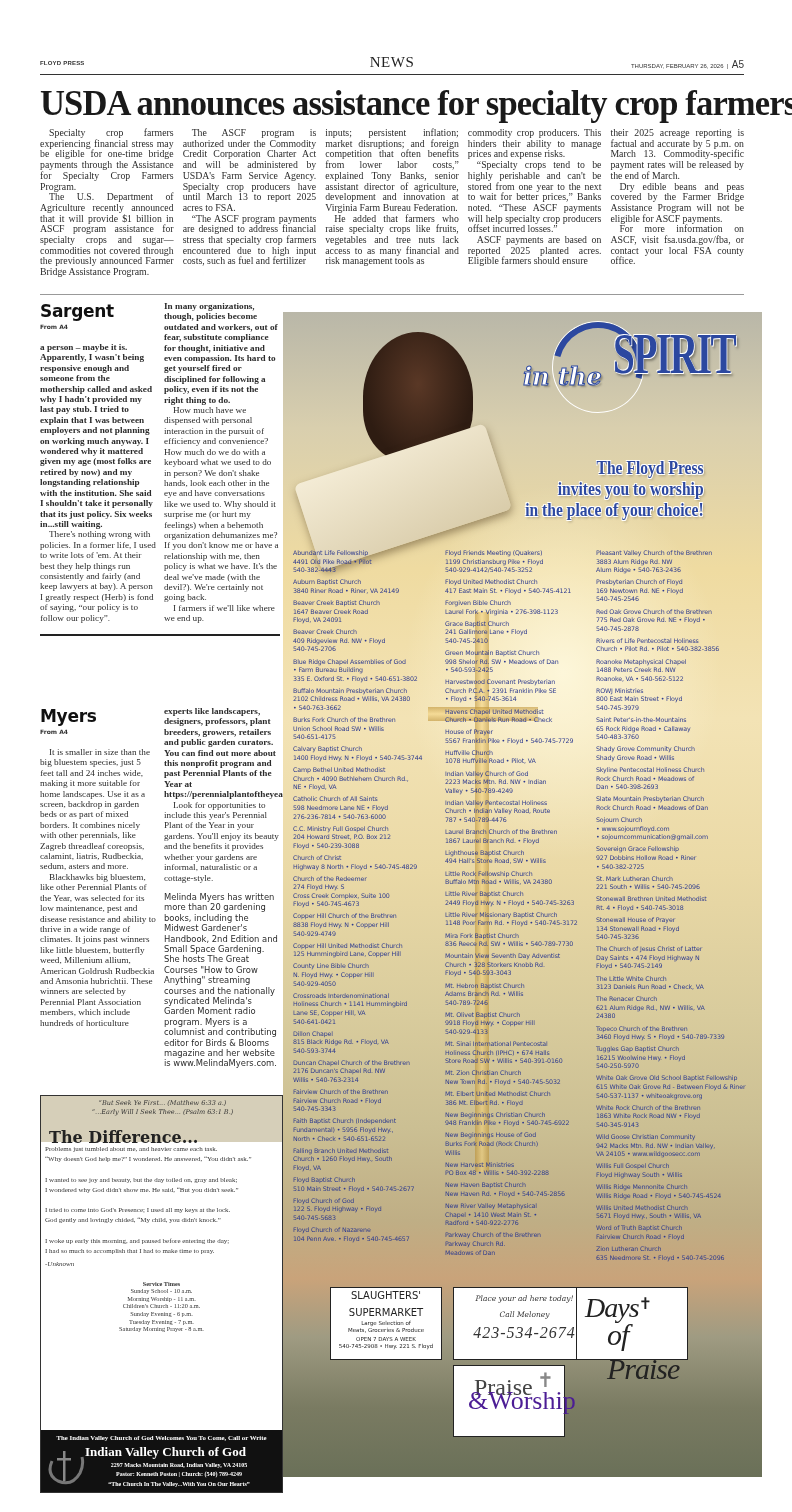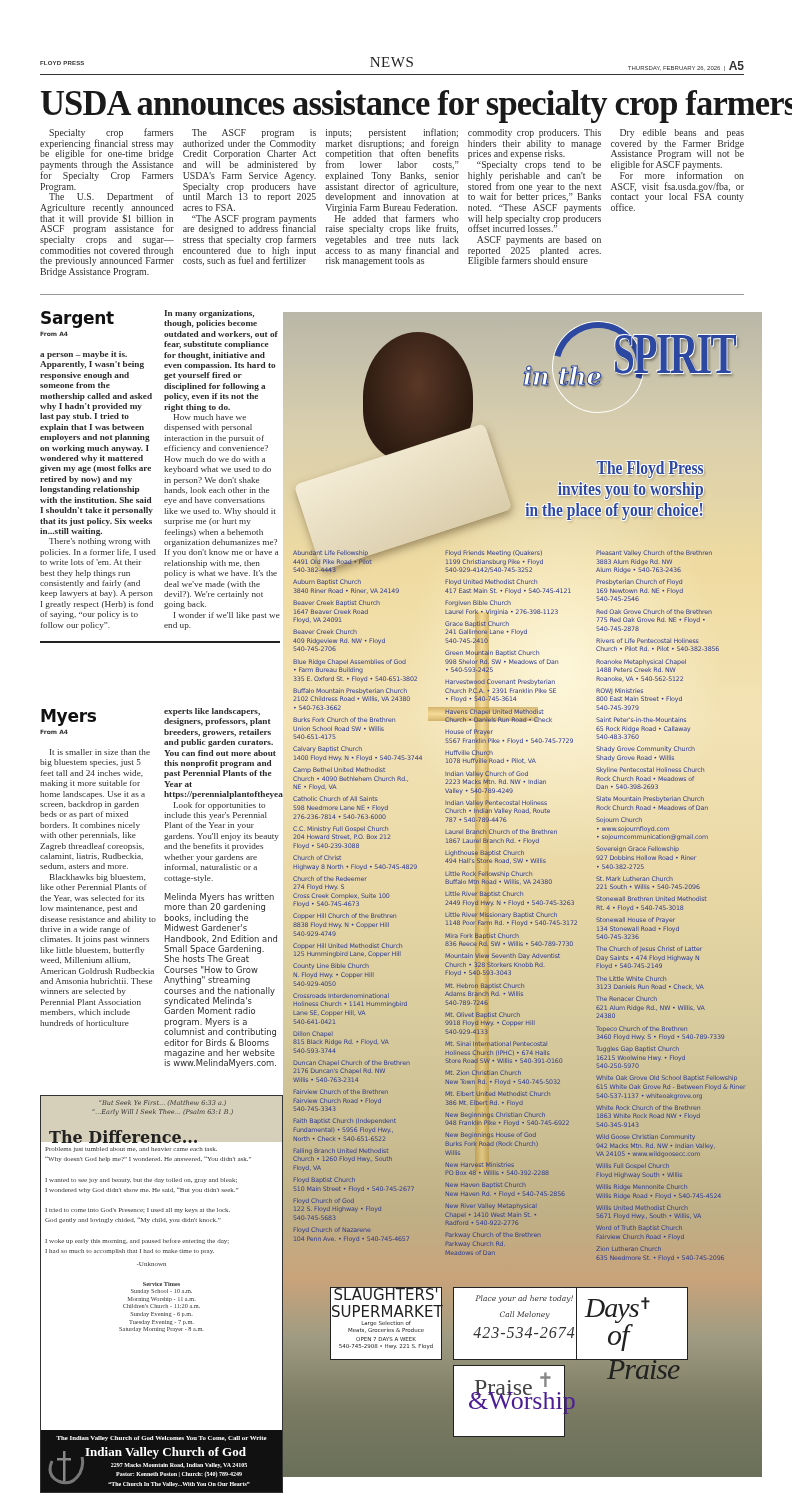--- a/index.html
+++ b/index.html
@@ -3,21 +3,21 @@
 <meta charset="utf-8">
 <style>
   * { box-sizing: border-box; margin: 0; padding: 0; }
   html, body { width: 792px; height: 1512px; background: #fff; overflow: hidden; }
   body { position: relative; font-family: "DejaVu Serif", serif; color: #222; }
 
   .masthead { position: absolute; left: 40px; top: 58px; width: 704px; height: 12px; }
   .masthead .left { position: absolute; left: 0; top: 2px; font: 600 6px "Liberation Sans", sans-serif; letter-spacing: .2px; color:#333; }
   .masthead .center { position: absolute; left: 0; width: 100%; text-align: center; top: -4px; font: 15px "Liberation Serif", serif; color: #222; letter-spacing: .5px; }
   .masthead .right { position: absolute; right: 0; top: 1px; font: 6px "Liberation Sans", sans-serif; color:#333; }
-  .masthead .right b { font-weight: 700; font-size: 12px; }
+  .masthead .right b { font-weight: 400; font-size: 10px; }
   .rule-top { position: absolute; left: 40px; top: 74px; width: 704px; height: 1px; background: #333; }
 
   .headline { position: absolute; left: 40px; top: 82px; width: 710px; font: bold 36px "Liberation Serif", serif; color: #1a1a1a; letter-spacing: -0.9px; transform: scaleX(0.96); transform-origin: left; white-space: nowrap; }
 
   .story { position: absolute; left: 40px; top: 128px; width: 704px; display: flex; gap: 9px; justify-content: flex-end; }
   .story .col { width: 133.6px; font: 9.8px/10.7px "Liberation Serif", serif; color: #2b2b2b; text-align: justify; hyphens: auto; }
   .story .col p { text-indent: 9px; }
 
   .rule-mid { position: absolute; left: 40px; top: 294px; width: 704px; height: 1px; background: #999; }
 
@@ -32,21 +32,21 @@
   .bio { font: 8.4px/10.4px "DejaVu Sans", sans-serif !important; }
   .rule-black { height: 2px; background: #222; margin-top: 10px; }
 
   
   .diff { position: absolute; left: 40px; top: 1095px; width: 243px; height: 398px; border: 1.5px solid #333; background: #fff; }
   .diff .hdr { background: #d6cfb9; padding: 3px 6px 2px 8px; height: 46px; }
   .diff .verse { text-align: center; font: italic 6.5px/9px "DejaVu Serif", serif; color: #333; }
   .diff .title { font: bold 16px "DejaVu Serif", serif; color: #222; margin-top: 11px; }
   .diff .poem { padding: 2px 4px; font: 7px/10.3px "Liberation Serif", serif; color: #333; }
   .diff .poem .st { margin-bottom: 10px; }
-  .diff .author { text-align: center; padding-right: 20px; margin-top: -7px; }
+  .diff .author { text-align: left; font-style: italic; padding-right: 20px; margin-top: -7px; }
   .diff .svc { text-align: center; font: 6.3px/7.6px "Liberation Serif", serif; color: #333; margin-top: 10px; }
   .diff .svc .h { font-weight: bold; }
   .diff .footer { position: absolute; left: 0; bottom: 0; width: 100%; height: 62px; background: #111; color: #fff; }
   .diff .footer .welcome { font: bold 6.8px "Liberation Serif", serif; text-align: center; padding-top: 4px; }
   .diff .footer .logo { position: absolute; left: 3px; top: 17px; width: 42px; height: 40px; }
   .diff .footer .name { position: absolute; left: 44px; top: 14px; font: bold 13px "Liberation Serif", serif; }
   .diff .footer .addr { position: absolute; left: 38px; width: 200px; text-align: center; font: bold 6px "Liberation Serif", serif; }
 
   
   .ad { position: absolute; left: 283px; top: 312px; width: 479px; height: 1165px; overflow: hidden;
@@ -63,21 +63,21 @@
 
   .dir { position: absolute; top: 237px; font: 6.3px/8.6px "DejaVu Sans", sans-serif; color: #2d3a8f; letter-spacing: -0.15px; }
   .dir .e { margin-bottom: 3.5px; }
   .dir .e div { white-space: nowrap; }
   .dir.c1 { left: 10px; width: 150px; }
   .dir.c2 { left: 162px; width: 150px; }
   .dir.c3 { left: 313px; width: 160px; }
 
   .boxad { position: absolute; background: #fff; border: 1.5px solid #222; }
   .slaughter { left: 47px; top: 975px; width: 112px; height: 73px; text-align: center; font-family: "DejaVu Sans", sans-serif; color: #222; }
-  .slaughter .t { font-size: 15px; line-height: 11px; margin-top: 2px; }
+  .slaughter .t { font-size: 10px; line-height: 11px; margin-top: 2px; }
   .slaughter .s { font-size: 5.5px; line-height: 7px; margin-top: 2px; }
   .placead { left: 170px; top: 975px; width: 128px; height: 73px; text-align: center; font-family: "DejaVu Serif", serif; color: #333; padding-left: 15px; }
   .placead .a { font: italic 7.5px "DejaVu Serif", serif; margin-top: 6px; }
   .placead .b { font: italic 7.5px "DejaVu Serif", serif; margin-top: 7px; }
   .placead .p { font: italic 16px "Liberation Serif", serif; margin-top: 5px; letter-spacing: 1px; }
   .days { left: 293px; top: 975px; width: 112px; height: 73px; }
   .days .t1 { position: absolute; left: 8px; top: 4px; font: italic 28px "Liberation Serif", serif; color: #222; letter-spacing: -1px; }
   .days .t2 { position: absolute; left: 30px; top: 30px; font: italic 30px "Liberation Serif", serif; color: #222; letter-spacing: -1px; }
   .days .cr { position: absolute; right: 35px; top: 6px; font: 16px "DejaVu Sans", sans-serif; color: #222; }
   .praise { left: 170px; top: 1053px; width: 112px; height: 72px; }
@@ -112,39 +112,40 @@
   <div class="col">
     <p style="text-indent:0">inputs; persistent inflation; market disruptions; and foreign competition that often benefits from lower labor costs,” explained Tony Banks, senior assistant director of agriculture, development and innovation at Virginia Farm Bureau Federation.</p>
     <p>He added that farmers who raise specialty crops like fruits, vegetables and tree nuts lack access to as many financial and risk management tools as</p>
   </div>
   <div class="col">
     <p style="text-indent:0">commodity crop producers. This hinders their ability to manage prices and expense risks.</p>
     <p>“Specialty crops tend to be highly perishable and can't be stored from one year to the next to wait for better prices,” Banks noted. “These ASCF payments will help specialty crop producers offset incurred losses.”</p>
     <p>ASCF payments are based on reported 2025 planted acres. Eligible farmers should ensure</p>
   </div>
   <div class="col">
+    <p style="text-indent:0">their 2025 acreage reporting is factual and accurate by 5 p.m. on March 13. Commodity-specific payment rates will be released by the end of March.</p>
     <p>Dry edible beans and peas covered by the Farmer Bridge Assistance Program will not be eligible for ASCF payments.</p>
     <p>For more information on ASCF, visit fsa.usda.gov/fba, or contact your local FSA county office.</p>
   </div>
 </div>
 <div class="rule-mid"></div>
 
-<div class="sidebar" style="top:308px">
+<div class="sidebar" style="top:301px">
   <div class="twocol">
     <div class="c">
       <div class="kicker">Sargent</div>
       <div class="from">From A4</div>
       <div style="height:12px"></div>
       <p class="noin">a person – maybe it is. Apparently, I wasn't being responsive enough and someone from the mothership called and asked why I hadn't provided my last pay stub. I tried to explain that I was between employers and not planning on working much anyway. I wondered why it mattered given my age (most folks are retired by now) and my longstanding relationship with the institution. She said I shouldn't take it personally that its just policy. Six weeks in...still waiting.</p>
       <p>There's nothing wrong with policies. In a former life, I used to write lots of 'em. At their best they help things run consistently and fairly (and keep lawyers at bay). A person I greatly respect (Herb) is fond of saying, “our policy is to follow our policy”.</p>
     </div>
     <div class="c">
       <p class="noin">In many organizations, though, policies become outdated and workers, out of fear, substitute compliance for thought, initiative and even compassion. Its hard to get yourself fired or disciplined for following a policy, even if its not the right thing to do.</p>
       <p>How much have we dispensed with personal interaction in the pursuit of efficiency and convenience? How much do we do with a keyboard what we used to do in person? We don't shake hands, look each other in the eye and have conversations like we used to. Why should it surprise me (or hurt my feelings) when a behemoth organization dehumanizes me? If you don't know me or have a relationship with me, then policy is what we have. It's the deal we've made (with the devil?). We're certainly not going back.</p>
-      <p>I wonder if we'll like past we end up.</p>
+      <p>I farmers if we'll like where we end up.</p>
     </div>
   </div>
   <div class="rule-black"></div>
 </div>
 
 <div class="sidebar" style="top:706px">
   <div class="twocol">
     <div class="c">
       <div class="kicker">Myers</div>
       <div class="from">From A4</div>

